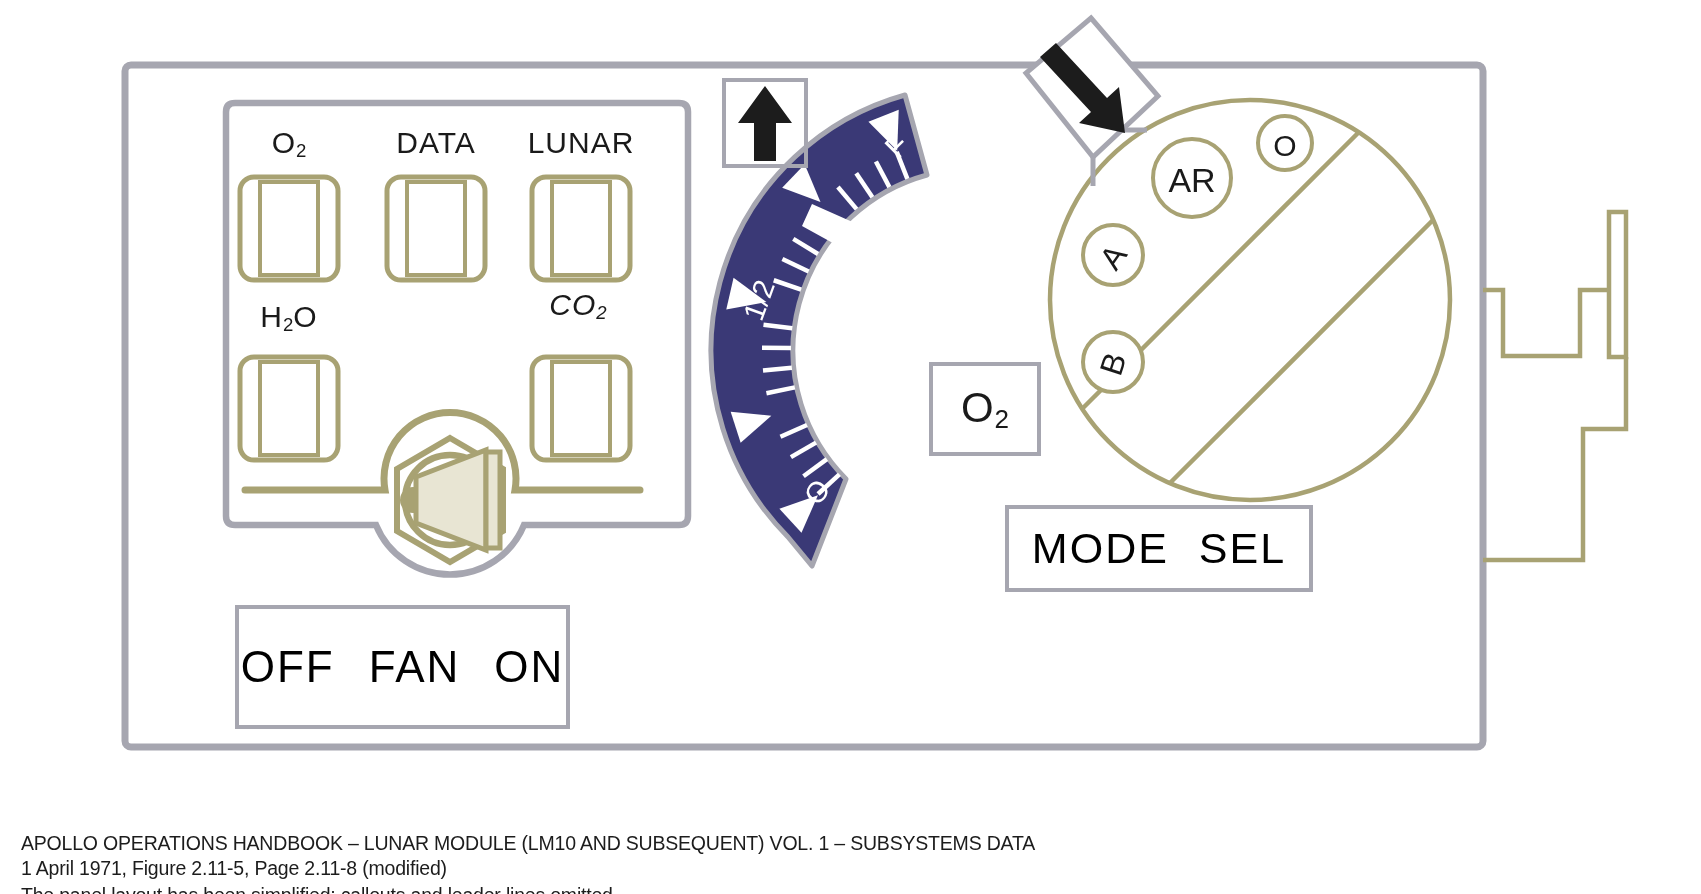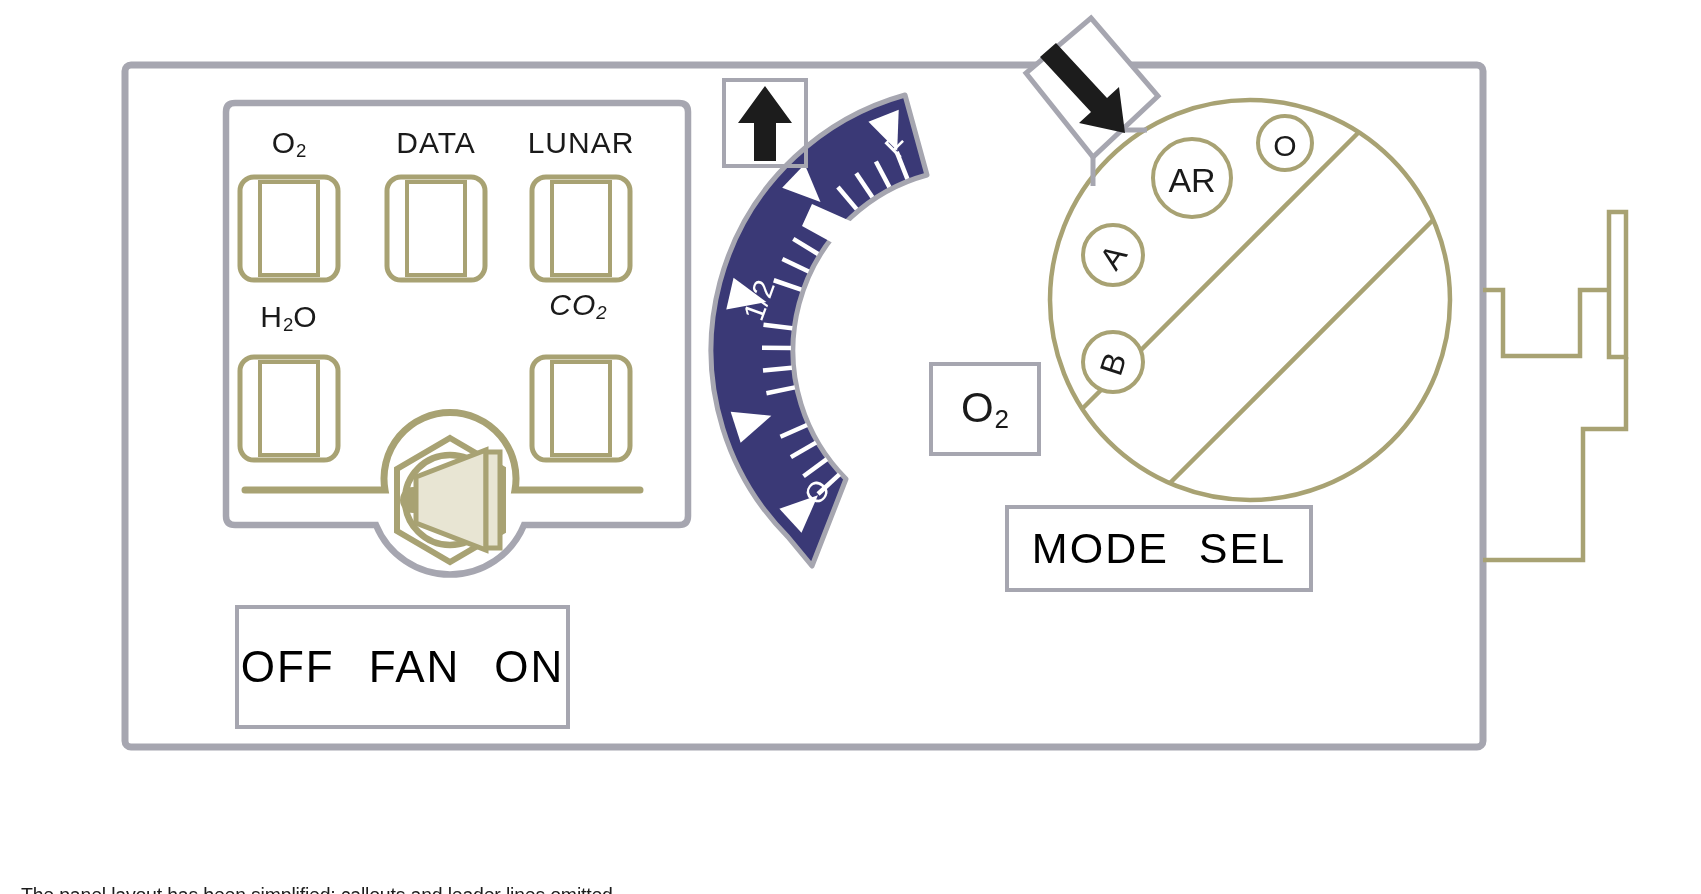--- a/index.html
+++ b/index.html
@@ -138,15 +138,17 @@
     <span>OFF</span>
     <span>FAN</span>
     <span>ON</span>
   </div>
 
   <div class="frame-box mode-box" style="left:1005px;top:505px;width:308px;height:87px;">
     <span>MODE</span>
     <span>SEL</span>
   </div>
 
+  <div class="caption" style="top:832px;">APOLLO OPERATIONS HANDBOOK – LUNAR MODULE (LM10 AND SUBSEQUENT) VOL. 1 – SUBSYSTEMS DATA</div>
+  <div class="caption" style="top:857px;">1 April 1971, Figure 2.11-5, Page 2.11-8 (modified)</div>
   <div class="caption" style="top:884px;">The panel layout has been simplified; callouts and leader lines omitted</div>
 
 </div>
 
 </body></html>

